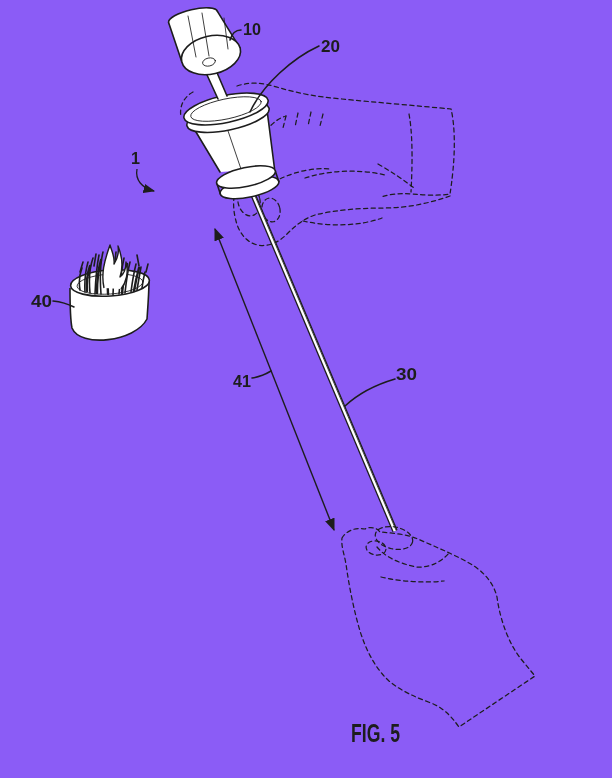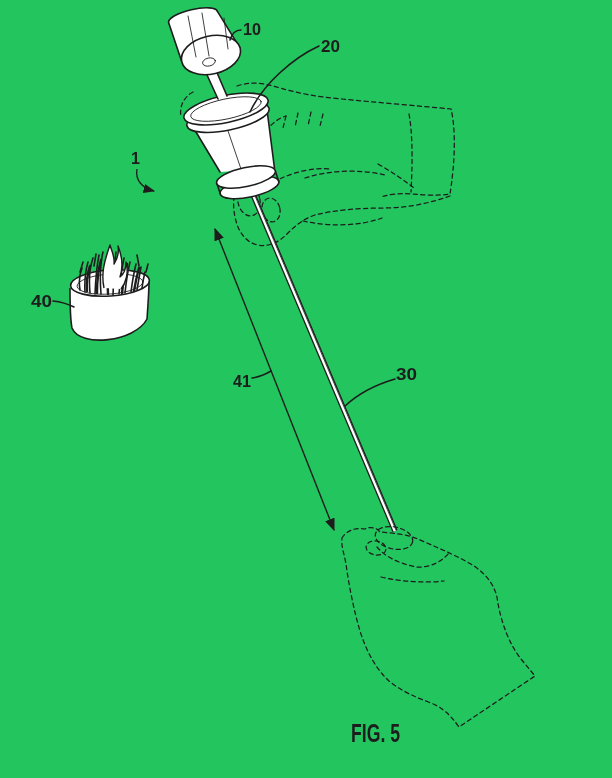--- a/index.html
+++ b/index.html
@@ -1,17 +1,17 @@
 <!DOCTYPE html>
 <html><head>
 <meta charset="utf-8">
 <style>
   html,body { margin:0; padding:0; background:#ffffff; }
   .stage {
-    position:relative; width:612px; height:778px; background:#22c55e;
+    position:relative; width:612px; height:778px; background:#8b5cf6;
     font-family:"Liberation Sans", sans-serif; overflow:hidden;
   }
   svg { display:block; }
   
   .s  { stroke:#1d1d1d; fill:none; stroke-width:1.6; stroke-linecap:round; stroke-linejoin:round; }
   .sw { stroke:#1d1d1d; fill:#ffffff; stroke-width:1.6; stroke-linejoin:round; }
   .fw { fill:#ffffff; stroke:none; }
   .t  { stroke:#1d1d1d; fill:none; stroke-width:.85; stroke-linecap:round; }
   
   .d  { stroke:#1d1d1d; fill:none; stroke-width:1.25; stroke-dasharray:4.2 3.4; stroke-linecap:round; }

